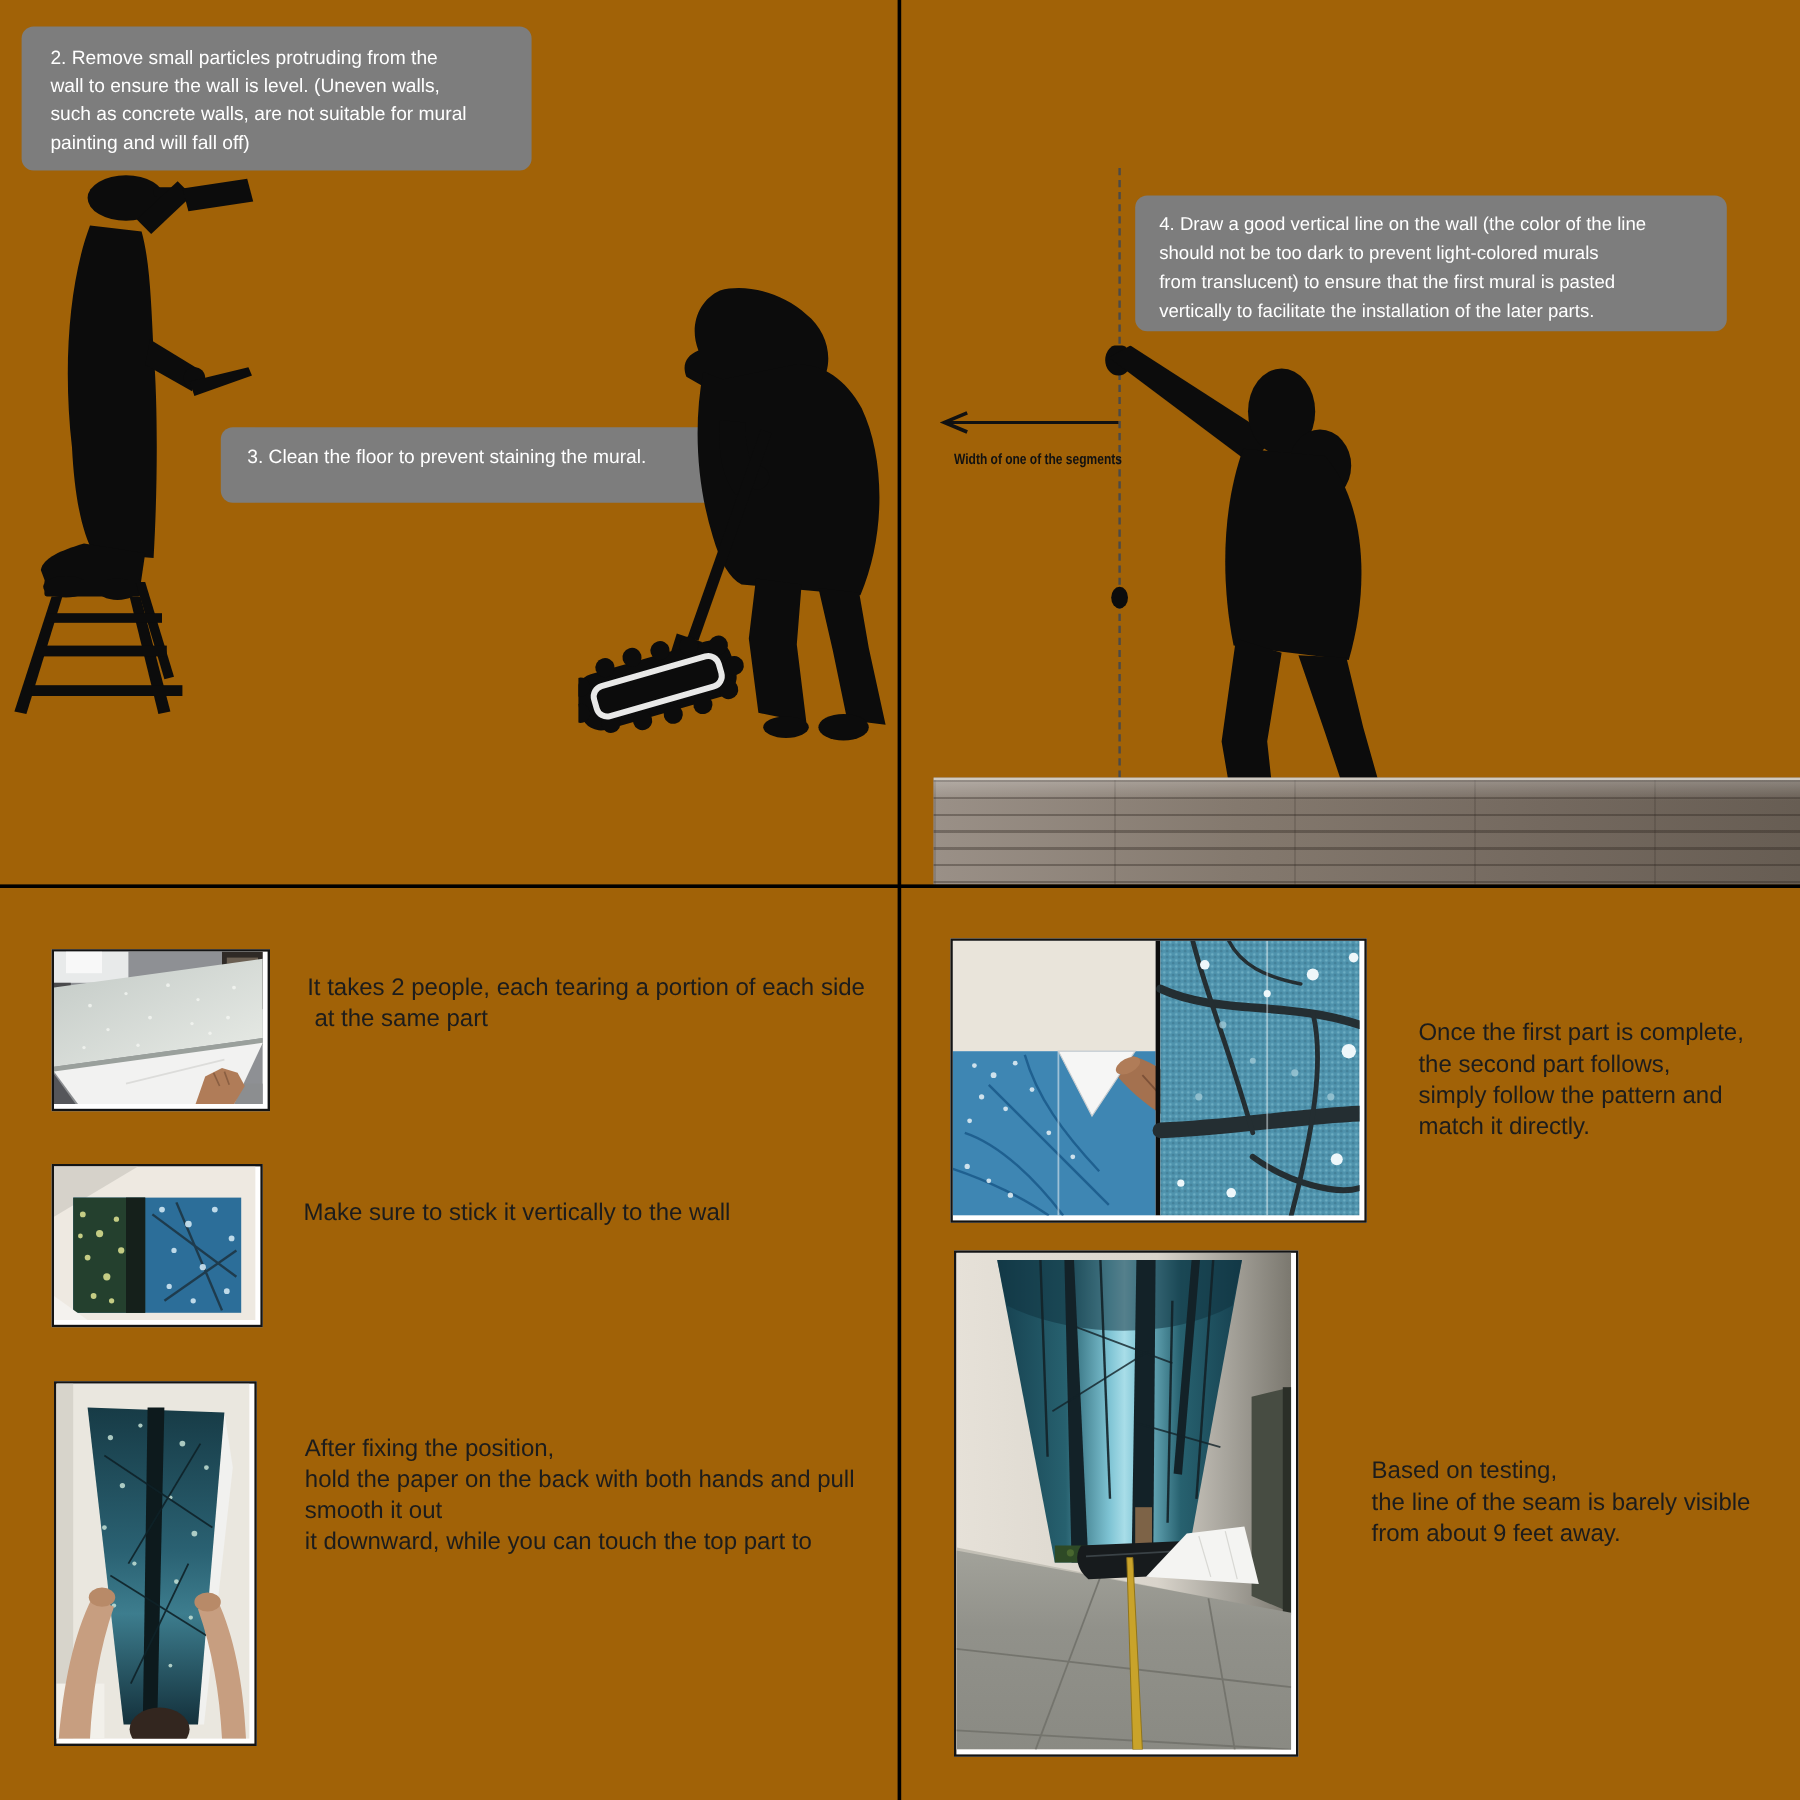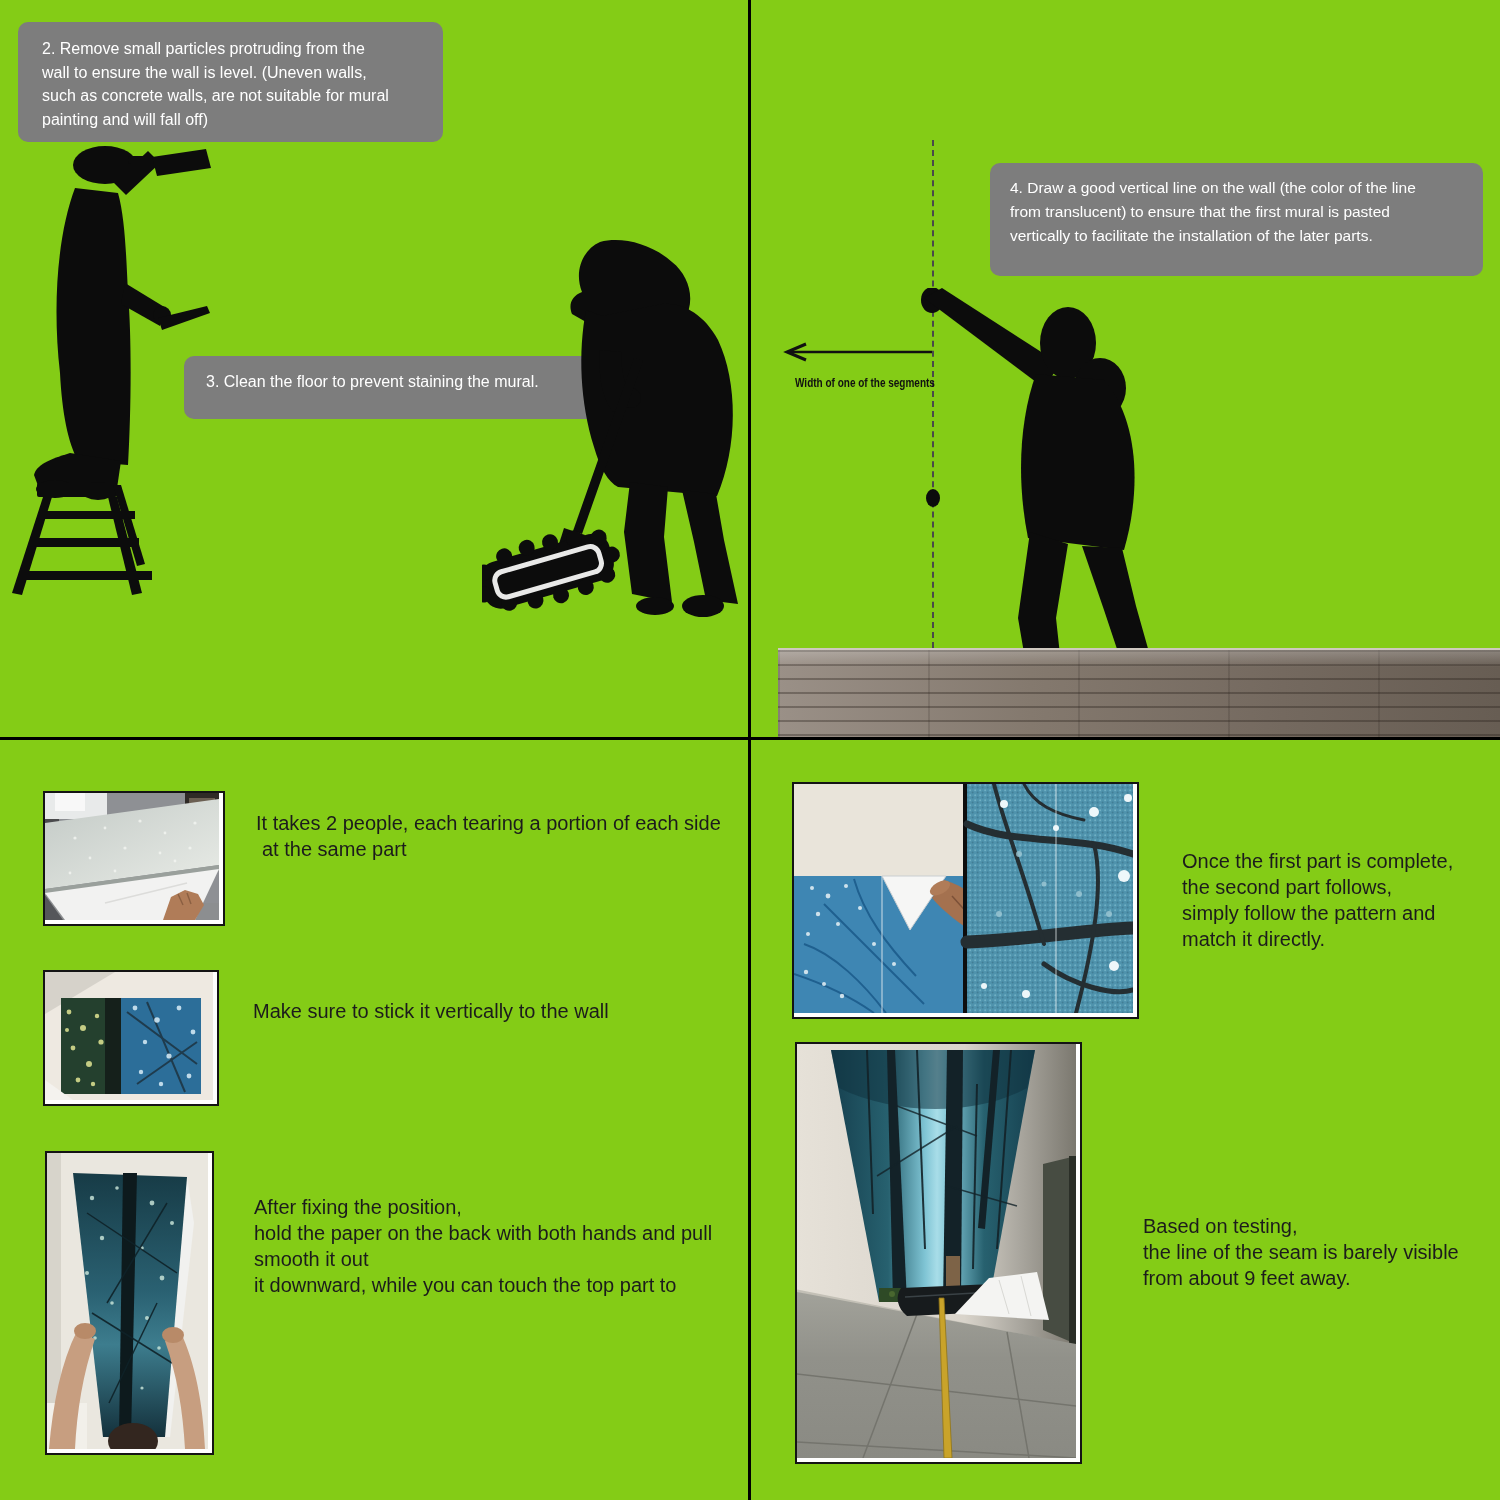--- a/index.html
+++ b/index.html
@@ -1,28 +1,28 @@
 <!DOCTYPE html>
 <html><head>
 <meta charset="utf-8">
 <style>
   html,body{margin:0;padding:0;}
   .canvas{
     position:relative;width:1500px;height:1500px;overflow:hidden;
-    background:#84cc16;
+    background:#a16207;
     font-family:"Liberation Sans", sans-serif;
   }
   .divider-v{position:absolute;left:748px;top:0;width:3px;height:1500px;background:#000;}
   .divider-h{position:absolute;left:0;top:737px;width:1500px;height:3px;background:#000;}
 
   .ibox{position:absolute;background:#7d7d7d;border-radius:10px;color:#fff;}
   .ibox .ln{white-space:nowrap;}
   .ibox.step2{left:18px;top:22px;width:425px;height:120px;padding:15px 0 0 24px;box-sizing:border-box;font-size:16px;line-height:23.5px;}
   .ibox.step3{left:184px;top:356px;width:414px;height:63px;padding:14px 0 0 22px;box-sizing:border-box;font-size:16px;line-height:23px;}
-  .ibox.step4{left:990px;top:163px;width:493px;height:113px;padding:13px 0 0 20px;box-sizing:border-box;font-size:15.5px;line-height:24px;}
+  .ibox.step4{left:946px;top:163px;width:493px;height:113px;padding:13px 0 0 20px;box-sizing:border-box;font-size:15.5px;line-height:24px;}
 
   .cap{position:absolute;font-size:20px;line-height:26px;color:#1c1c1c;white-space:nowrap;}
 
   .sil{position:absolute;}
   .photo{position:absolute;border:2px solid #141414;background:#fff;}
   .photo svg{display:block;}
 
   .plumb-line{position:absolute;left:932px;top:140px;height:508px;width:0;border-left:2px dashed #4a4a4a;}
   .plumb-bob{position:absolute;left:926px;top:489px;width:14px;height:18px;border-radius:50%;background:#0c0c0c;}
   .width-arrow{position:absolute;left:782px;top:340px;}
@@ -107,20 +107,21 @@
       </g>
       <path d="M148,250 L142,300 L150,362 L190,370 L182,305 L186,255 Z"></path>
       <path d="M200,258 L212,310 L224,368 L256,372 L242,308 L234,262 Z"></path>
       <ellipse cx="173" cy="374" rx="19" ry="9"></ellipse>
       <ellipse cx="221" cy="374" rx="21" ry="11"></ellipse>
     </g>
   </svg>
 
   <div class="ibox step4">
     <div class="ln">4. Draw a good vertical line on the wall (the color of the line</div>
+    <div class="ln">should not be too dark to prevent light-colored murals</div>
     <div class="ln">from translucent) to ensure that the first mural is pasted</div>
     <div class="ln">vertically to facilitate the installation of the later parts.</div>
   </div>
 
   <div class="plumb-line"></div>
 
   <svg class="width-arrow" width="152" height="24" viewBox="0 0 152 24">
     <line x1="150" y1="12" x2="8" y2="12" stroke="#111" stroke-width="2.5"></line>
     <path d="M24,4 L5,12 L24,20" fill="none" stroke="#111" stroke-width="3"></path>
   </svg>

